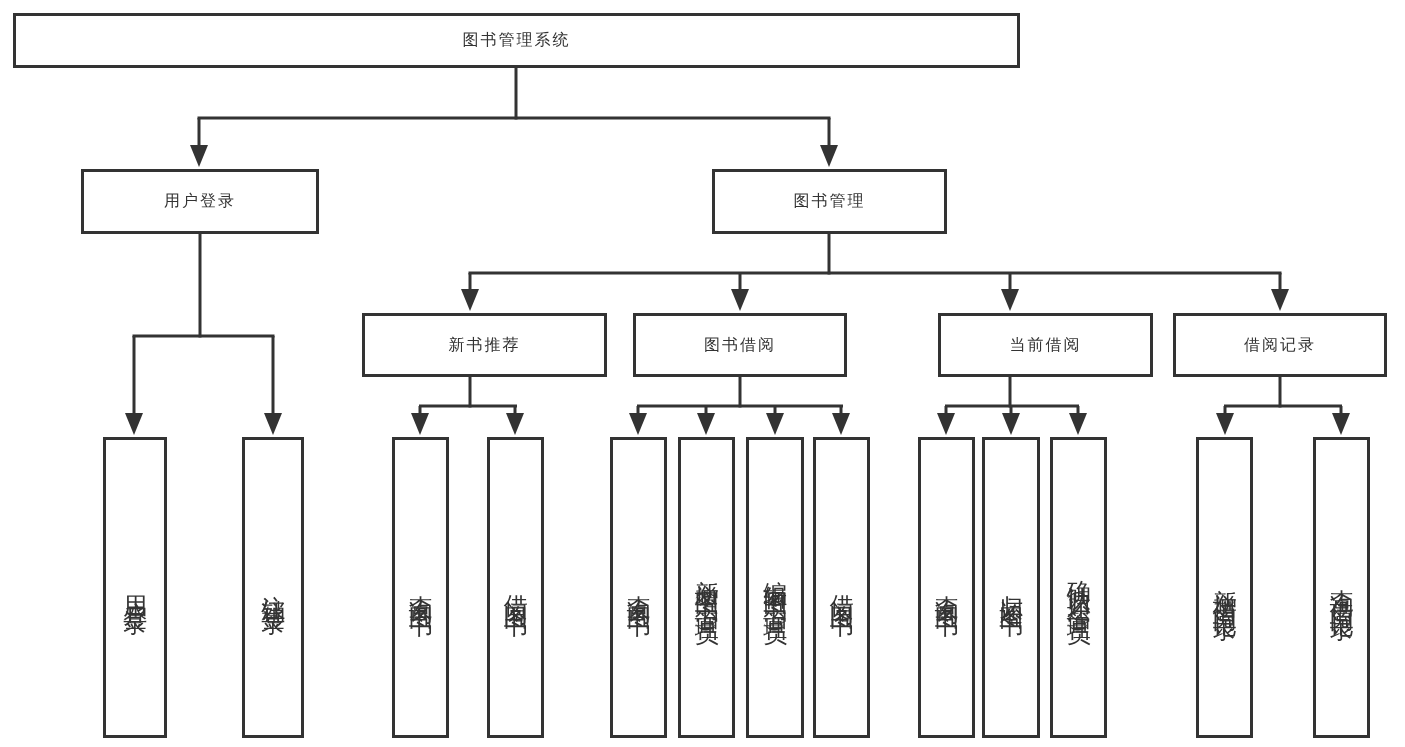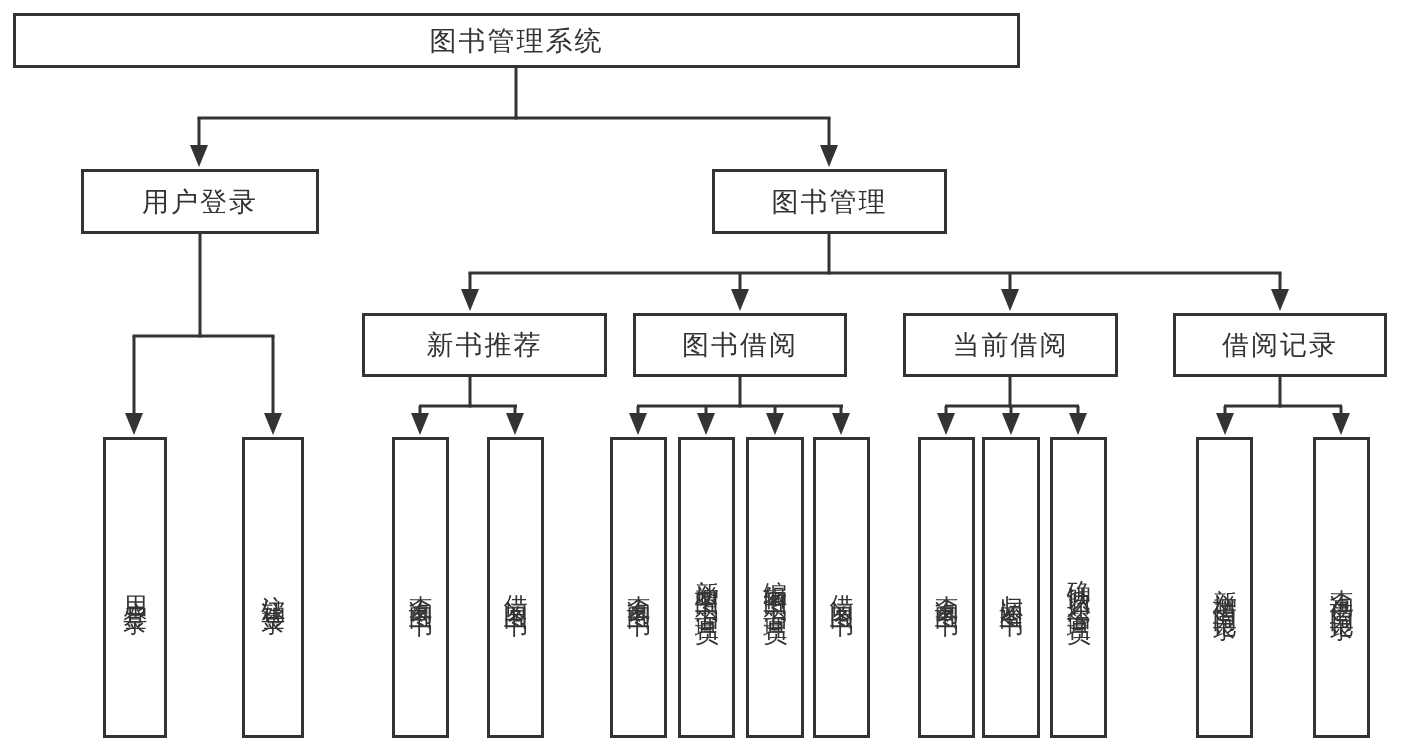--- a/index.html
+++ b/index.html
@@ -17,21 +17,21 @@
     box-sizing: border-box;
     border: 3px solid #333333;
     background: #ffffff;
     display: flex;
     align-items: center;
     justify-content: center;
     color: #333333;
     z-index: 2;
   }
   .hlabel {
-    font-size: 27px;
+    font-size: 16px;
     letter-spacing: 2px;
     white-space: nowrap;
   }
   .vlabel {
     writing-mode: vertical-rl;
     text-orientation: mixed;
     font-size: 24px;
     line-height: 1.1;
     letter-spacing: 6px;
     white-space: nowrap;
@@ -126,21 +126,21 @@
   <div class="box" style="left:712px; top:169px; width:235px; height:65px;">
     <span class="hlabel">图书管理</span>
   </div>
 
   <div class="box" style="left:362px; top:313px; width:245px; height:64px;">
     <span class="hlabel">新书推荐</span>
   </div>
   <div class="box" style="left:633px; top:313px; width:214px; height:64px;">
     <span class="hlabel">图书借阅</span>
   </div>
-  <div class="box" style="left:903px; top:313px; width:215px; height:64px;">
+  <div class="box" style="left:938px; top:313px; width:215px; height:64px;">
     <span class="hlabel">当前借阅</span>
   </div>
   <div class="box" style="left:1173px; top:313px; width:214px; height:64px;text-align:center;">
     <span class="hlabel">借阅记录</span>
   </div>
 
   <div class="box" style="left:103px; top:437px; width:64px; height:301px;">
     <span class="vlabel">用户登录</span>
   </div>
   <div class="box" style="left:242px; top:437px; width:62px; height:301px;">

